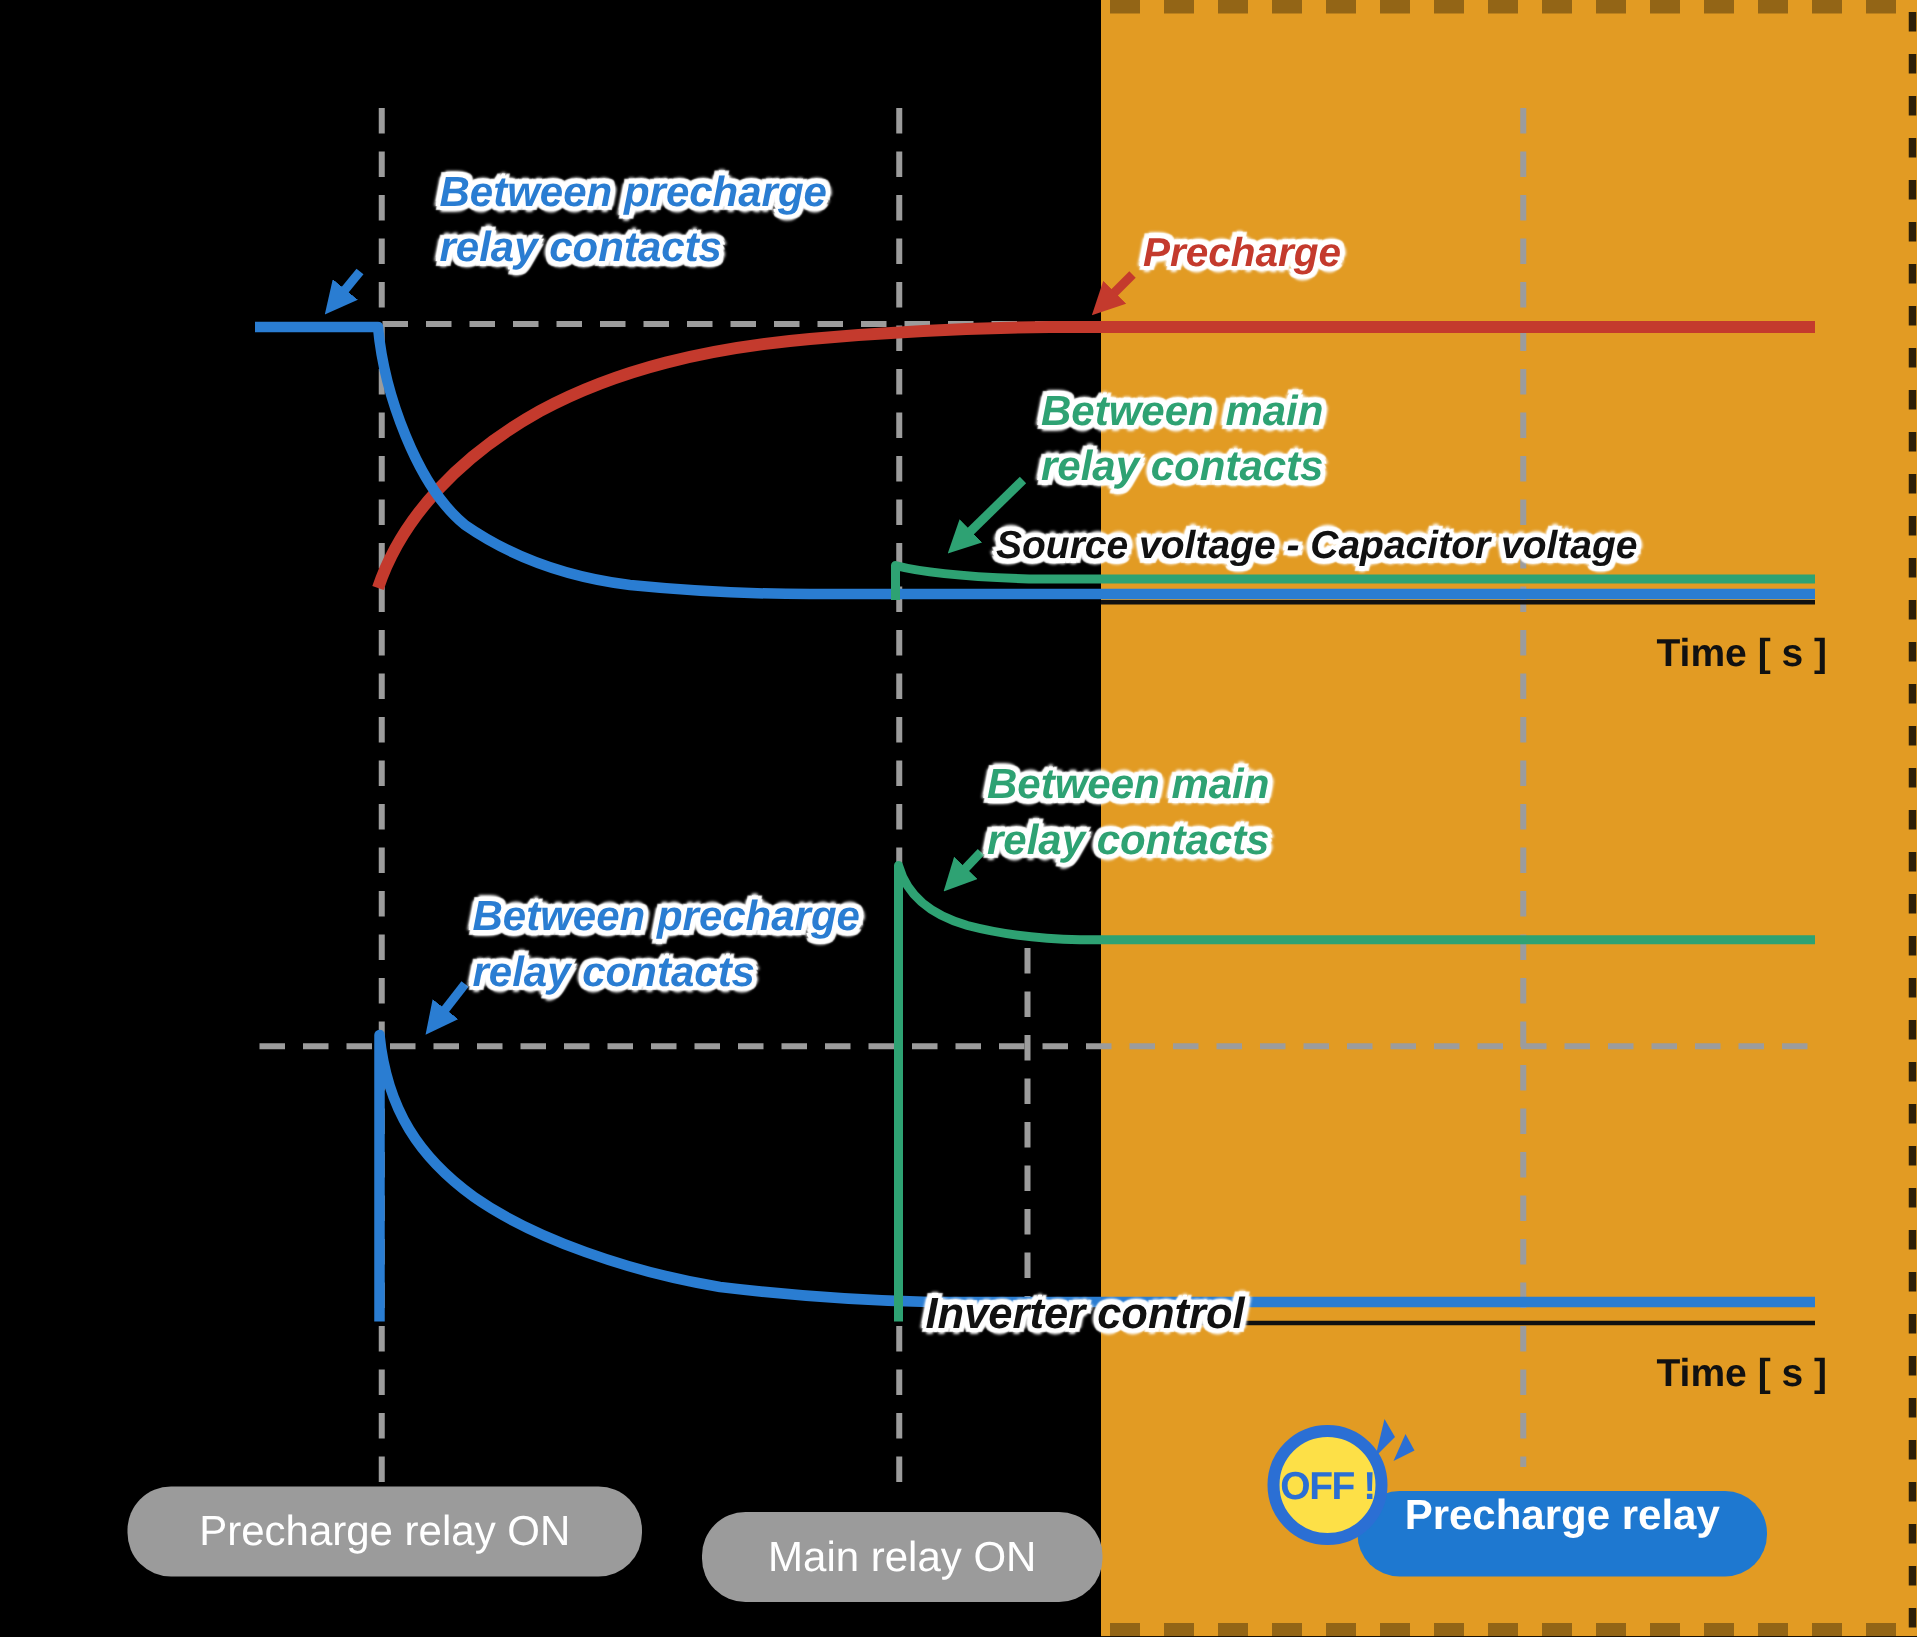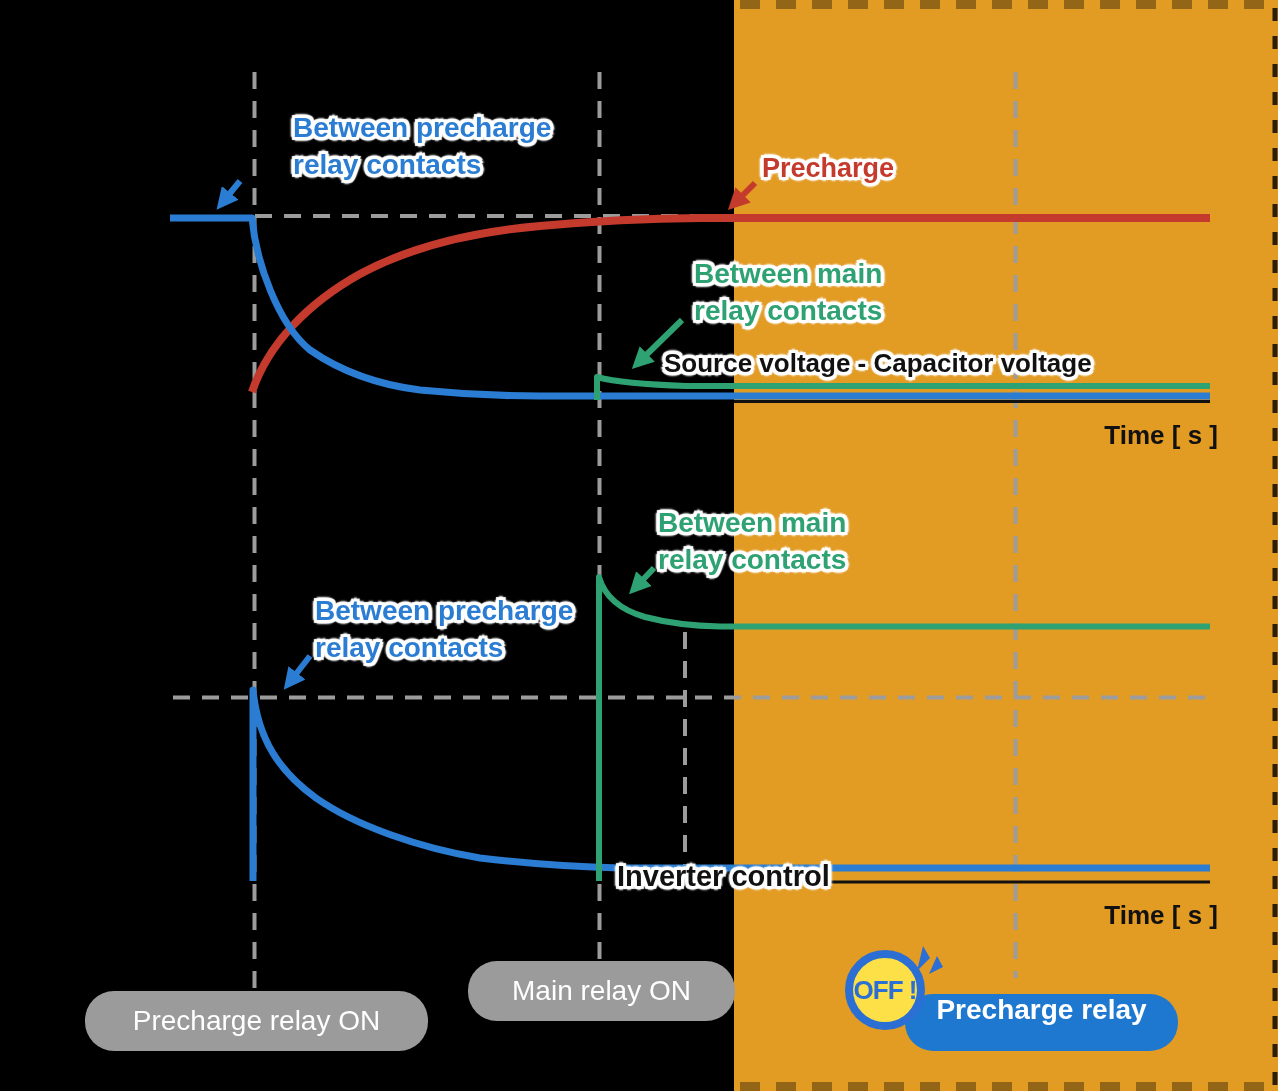--- a/index.html
+++ b/index.html
@@ -10,20 +10,21 @@
   .orange-panel{position:absolute;left:734px;top:0;width:544px;height:1091px;background:#E29B23;}
   .layer{position:absolute;left:0;top:0;width:1278px;height:1091px;}
   .lbl{position:absolute;white-space:nowrap;font-weight:bold;z-index:5;}
   .lbl .line{display:block;}
   .halo{
     text-shadow:
       -2px -2px 0 #fff, 0 -3px 0 #fff, 2px -2px 0 #fff, 3px 0 0 #fff,
       2px 2px 0 #fff, 0 3px 0 #fff, -2px 2px 0 #fff, -3px 0 0 #fff,
       -3px -3px 1px #fff, 3px -3px 1px #fff, 3px 3px 1px #fff, -3px 3px 1px #fff,
       0 -4px 2px #fff, 0 4px 2px #fff, -4px 0 2px #fff, 4px 0 2px #fff;
+    font-style: italic;
   }
   .two-line{font-size:28px;line-height:37px;}
   .c-blue{color:#2A7DD2;}
   .c-red{color:#C43A2D;}
   .c-green{color:#2EA273;}
   .c-black{color:#111;}
   .pill{
     position:absolute;height:60px;border-radius:29px;background:#9B9B9B;
     display:flex;align-items:center;justify-content:center;
     color:#fff;font-size:28px;z-index:6;
@@ -121,21 +122,21 @@
   <div class="lbl halo c-black" style="left:617px;top:860px;font-size:29px;">
     <span>Inverter control</span>
   </div>
   <div class="lbl time-label" style="right:60px;top:900px;">
     <span>Time [ s ]</span>
   </div>
 
   <div class="pill" style="left:85px;top:991px;width:343px;">
     <span>Precharge relay ON</span>
   </div>
-  <div class="pill" style="left:468px;top:961px;width:267px;justify-content:center;">
+  <div class="pill" style="left:468px;top:1008px;width:267px;justify-content:center;">
     <span>Main relay ON</span>
   </div>
   <div class="pill-blue">
     <span>Precharge relay</span>
   </div>
   <div class="off-badge">
     <span>OFF !</span>
   </div>
 
 </div>

